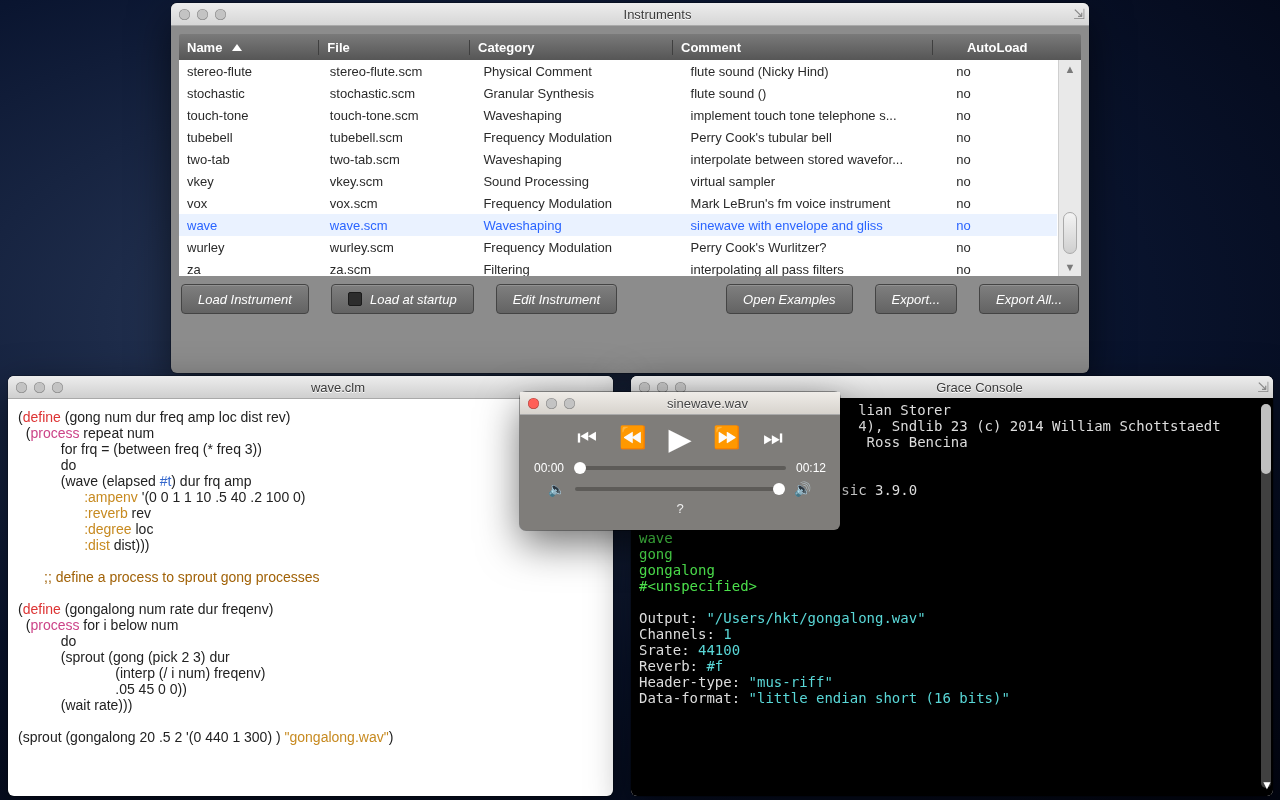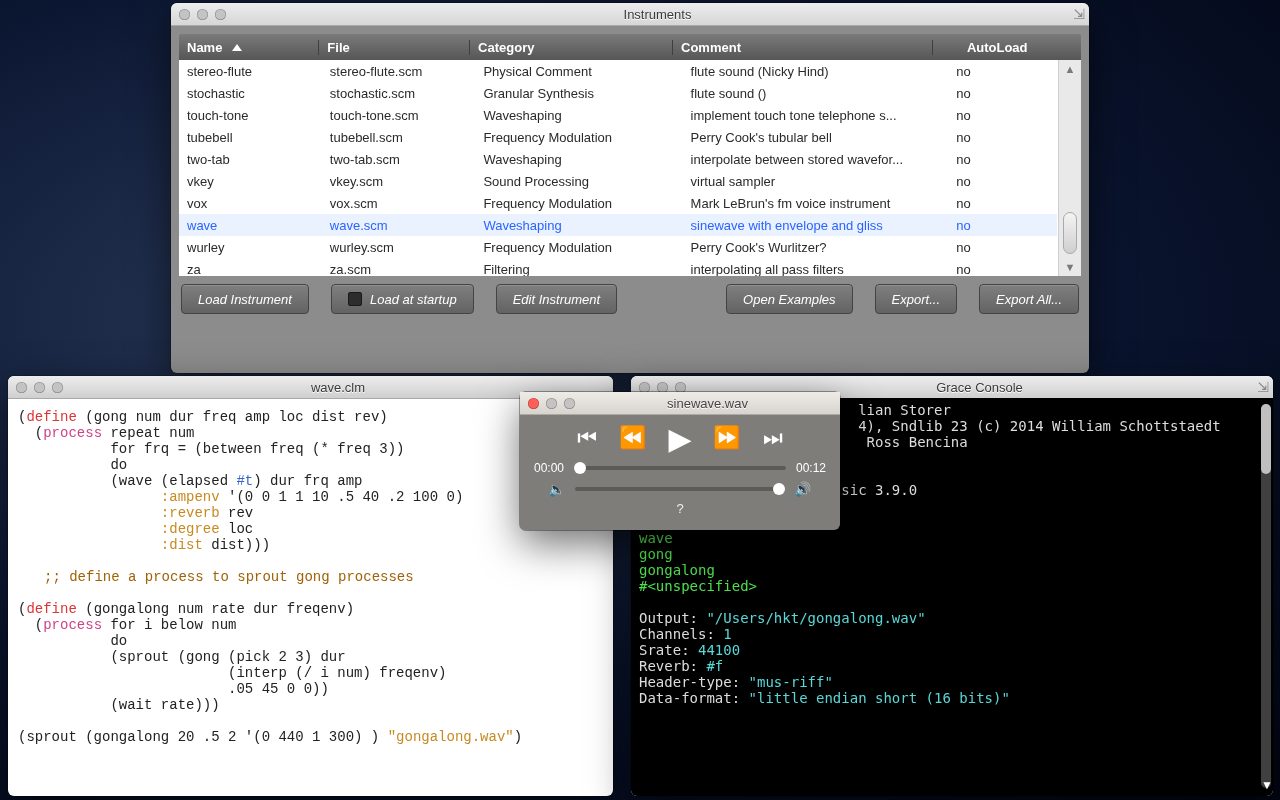--- a/index.html
+++ b/index.html
@@ -59,21 +59,21 @@
   .vscroll .arr{width:100%;height:18px;display:flex;align-items:center;justify-content:center;color:#7a7a7a;font-size:11px;}
   .vscroll .track{flex:1;width:100%;position:relative;}
   .vscroll .thumb{position:absolute;left:4px;right:4px;bottom:4px;height:40px;background:linear-gradient(#f4f4f4,#cfcfcf);border:1px solid #aaa;border-radius:7px;}
 
   .toolbar{display:flex;gap:22px;padding:8px 2px 0 2px;font-style:italic;}
   .btn{background:linear-gradient(#7f7f7f,#636363);color:#fff;border:1px solid #444;border-radius:4px;height:28px;display:flex;align-items:center;justify-content:center;padding:0 16px;box-shadow:0 1px 0 rgba(255,255,255,.15) inset;cursor:default;}
   .btn .chk{width:12px;height:12px;background:#2d2d2d;border:1px solid #1a1a1a;margin-right:8px;border-radius:2px;}
 
   
   #editor{left:8px;top:376px;width:605px;height:420px;background:#fff;}
-  #editor .code{padding:10px 4px 4px 10px;font-family:Liberation Mono, monospace;font-size:14px;line-height:16px;color:#222;white-space:pre;}
+  #editor .code{padding:10px 4px 4px 10px;font-family:Liberation Sans, sans-serif;font-size:14px;line-height:16px;color:#222;white-space:pre;}
   .kw-def{color:#d33;}
   .kw-macro{color:#c48;}
   .kw-t{color:#36c;}
   .kw-key{color:#c78a20;}
   .str{color:#c78a20;}
   .cmt{color:#a16207;margin-left:26px;}
 
   
   #console{left:631px;top:376px;width:642px;height:420px;}
   #console .term{position:absolute;top:22px;left:0;right:0;bottom:0;background:#000;color:#ddd;font-family:Menlo,Consolas,monospace;font-size:14px;line-height:16px;padding:4px 8px;white-space:pre;overflow:hidden;}

